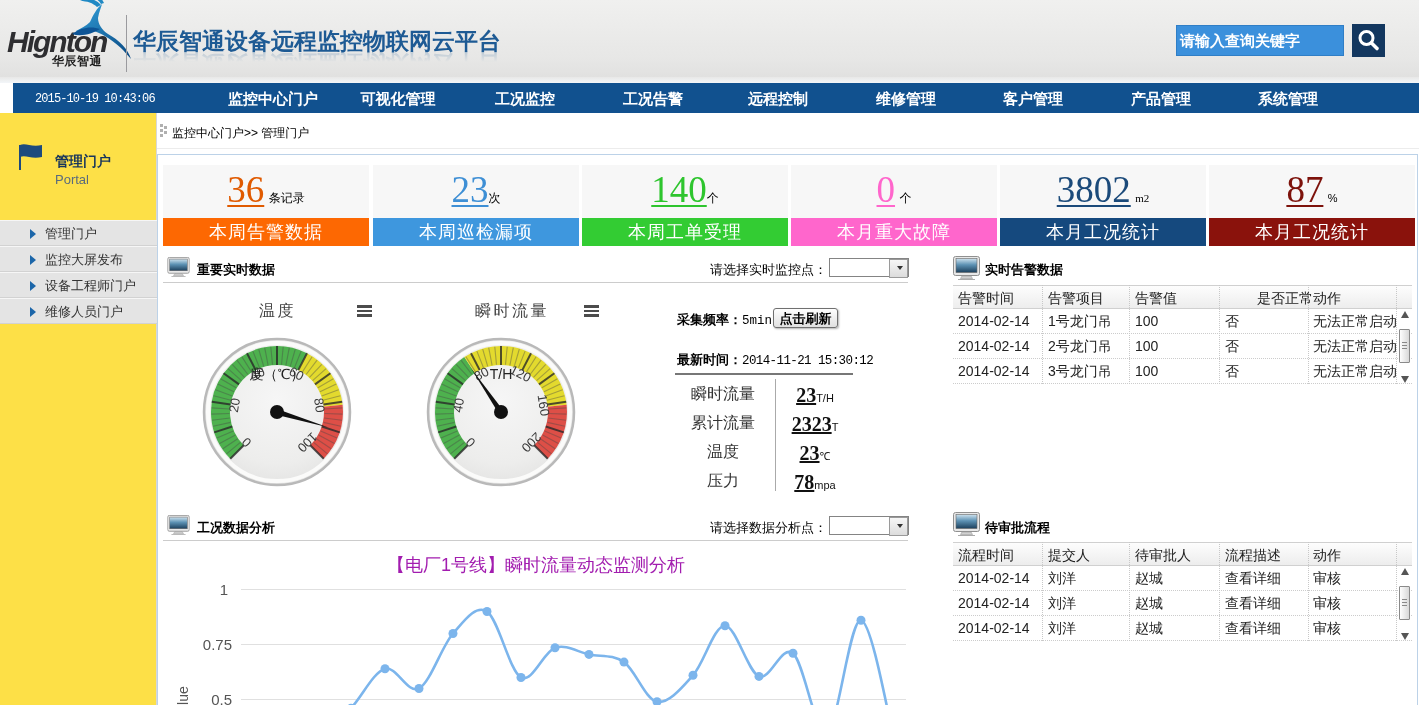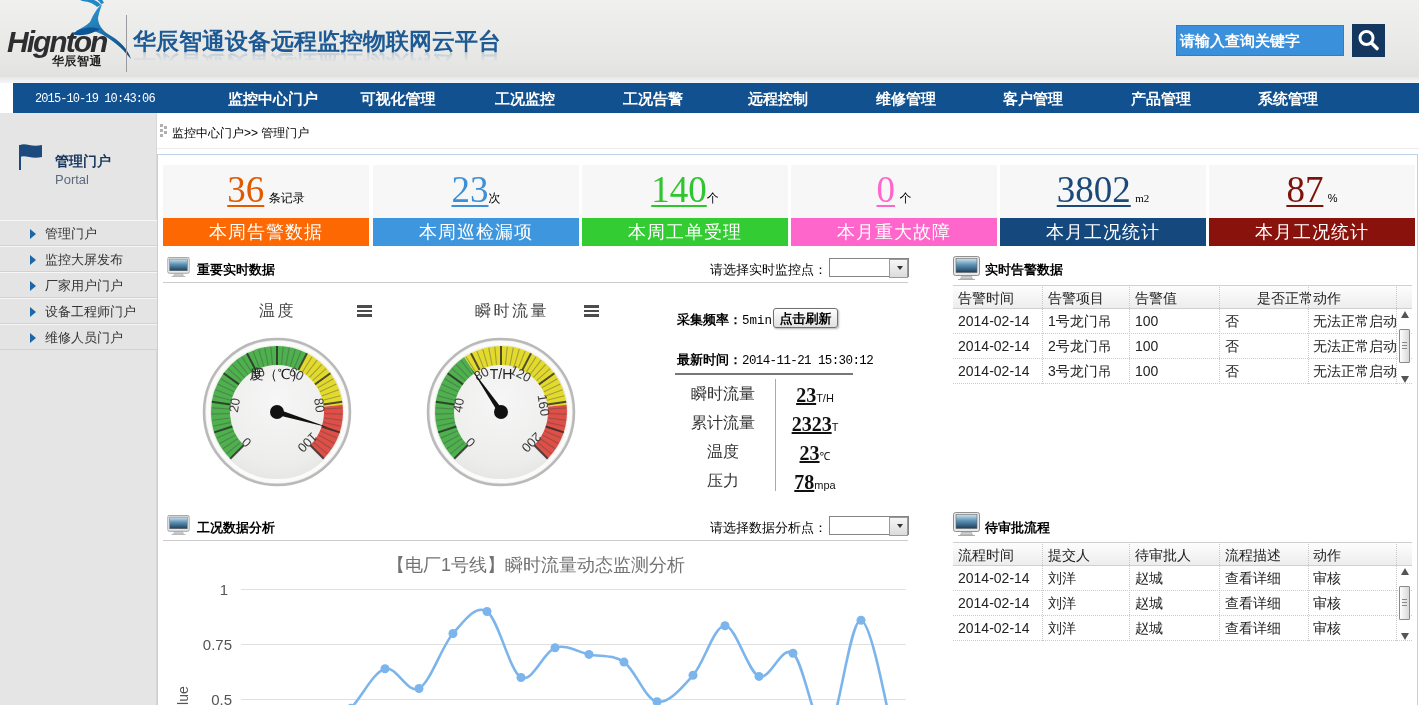--- a/index.html
+++ b/index.html
@@ -18,21 +18,21 @@
   letter-spacing:0px;
   -webkit-box-reflect: below -9px linear-gradient(transparent 55%, rgba(0,0,0,0.30)); }
 #srch { position:absolute; left:1176px; top:25px; width:168px; height:31px; background:#3b90dc;
   border:1px solid #2f7ec6; color:#fff; font-size:15px; font-weight:bold; line-height:29px; padding-left:3px; }
 #srch-btn { position:absolute; left:1352px; top:24px; width:33px; height:33px; background:#13375f; }
 
 #nav { position:absolute; left:13px; top:83px; width:1419px; height:30px; background:#11518f; }
 #nav-date { position:absolute; left:22px; top:9px; color:#fff; font-size:12px; letter-spacing:-0.9px; font-family:"Liberation Mono",monospace; }
 .nav-it { position:absolute; top:7px; color:#fff; font-size:15px; font-weight:bold; width:130px; text-align:center; }
 
-#side { position:absolute; left:0; top:113px; width:157px; height:592px; background:#e5e5e5; border-right:1px solid #d8d8d8; }
+#side { position:absolute; left:0; top:113px; width:157px; height:592px; background:#fde047; border-right:1px solid #d8d8d8; }
 #side-flag { position:absolute; left:17px; top:30px; }
 #side-t1 { position:absolute; left:55px; top:40px; font-size:14px; font-weight:bold; color:#17355c; }
 #side-t2 { position:absolute; left:55px; top:59px; font-size:13px; color:#5a6b7d; }
 #side-menu { position:absolute; left:0; top:107px; width:157px; }
 .sm-it { position:relative; height:26px; line-height:26px; background:#e4e4e4;
   border-top:1px solid #f6f6f6; border-bottom:1px solid #d2d2d2; font-size:13px; color:#333; padding-left:45px; }
 .sm-it:before { content:""; position:absolute; left:30px; top:8px; width:0; height:0;
   border-left:6px solid #1c66a9; border-top:5px solid transparent; border-bottom:5px solid transparent; }
 
 #bc { position:absolute; left:163px; top:125px; font-size:12px; color:#000; }
@@ -72,21 +72,21 @@
 .hamb i { display:block; height:2.5px; background:#4c4c4c; margin-bottom:2px; }
 .inf-lbl { position:absolute; font-size:13px; color:#000; }
 #refresh-btn { position:absolute; left:773px; top:308px; width:65px; height:20px;
   background:linear-gradient(#fefefe,#e0e0e0); border:1px solid #707070; border-radius:3px;
   font-size:13px; font-weight:bold; text-align:center; line-height:19px; box-shadow:1px 1px 2px rgba(0,0,0,0.3); }
 #vline1 { position:absolute; left:775px; top:379px; width:1px; height:112px; background:#aaa; }
 .d-lbl { position:absolute; font-size:16px; color:#333; }
 .d-val { position:absolute; width:56px; text-align:center; font-family:"Liberation Serif",serif;
   font-size:20px; font-weight:bold; color:#111; text-decoration:underline; }
 .d-val span { font-size:11px; font-weight:normal; font-family:"Liberation Sans",sans-serif; text-decoration:none; display:inline-block; }
-#chart-title { position:absolute; left:286px; top:553px; width:500px; text-align:center; font-size:18px; color:#737373; }
+#chart-title { position:absolute; left:286px; top:553px; width:500px; text-align:center; font-size:18px; color:#a21caf; }
 </style>
 </head>
 <body>
 <svg width="0" height="0" style="position:absolute">
   <defs>
     <linearGradient id="mscr" x1="0" y1="0" x2="0" y2="1">
       <stop offset="0" stop-color="#cfe3ef"></stop>
         <stop offset="0.45" stop-color="#5d92b4"></stop>
         <stop offset="1" stop-color="#1c3f5c"></stop>
     </linearGradient>
@@ -141,21 +141,20 @@
   <div id="side">
     <svg id="side-flag" width="28" height="30" viewBox="0 0 28 30">
       <path d="M3 2 C9 -0.5 14 4.5 25 2 L25 14 C14 16.5 9 11.5 3 14 Z" fill="#1d4a7d"></path>
       <line x1="3" y1="2" x2="3" y2="27" stroke="#1d4a7d" stroke-width="2"></line>
     </svg>
     <div id="side-t1">管理门户</div>
     <div id="side-t2">Portal</div>
     <div id="side-menu">
       <div class="sm-it">管理门户</div>
       <div class="sm-it">监控大屏发布</div>
-      <div class="sm-it">厂家用户门户</div>
       <div class="sm-it">设备工程师门户</div>
       <div class="sm-it">维修人员门户</div>
     </div>
   </div>
   <svg style="position:absolute;left:160px;top:124px;" width="8" height="14" viewBox="0 0 8 14">
     <g fill="#b0b0b0">
         <rect x="0" y="0" width="3" height="3"></rect>
         <rect x="4" y="2" width="3" height="3"></rect>
     <rect x="0" y="5" width="3" height="3"></rect>
         <rect x="4" y="7" width="3" height="3"></rect>

